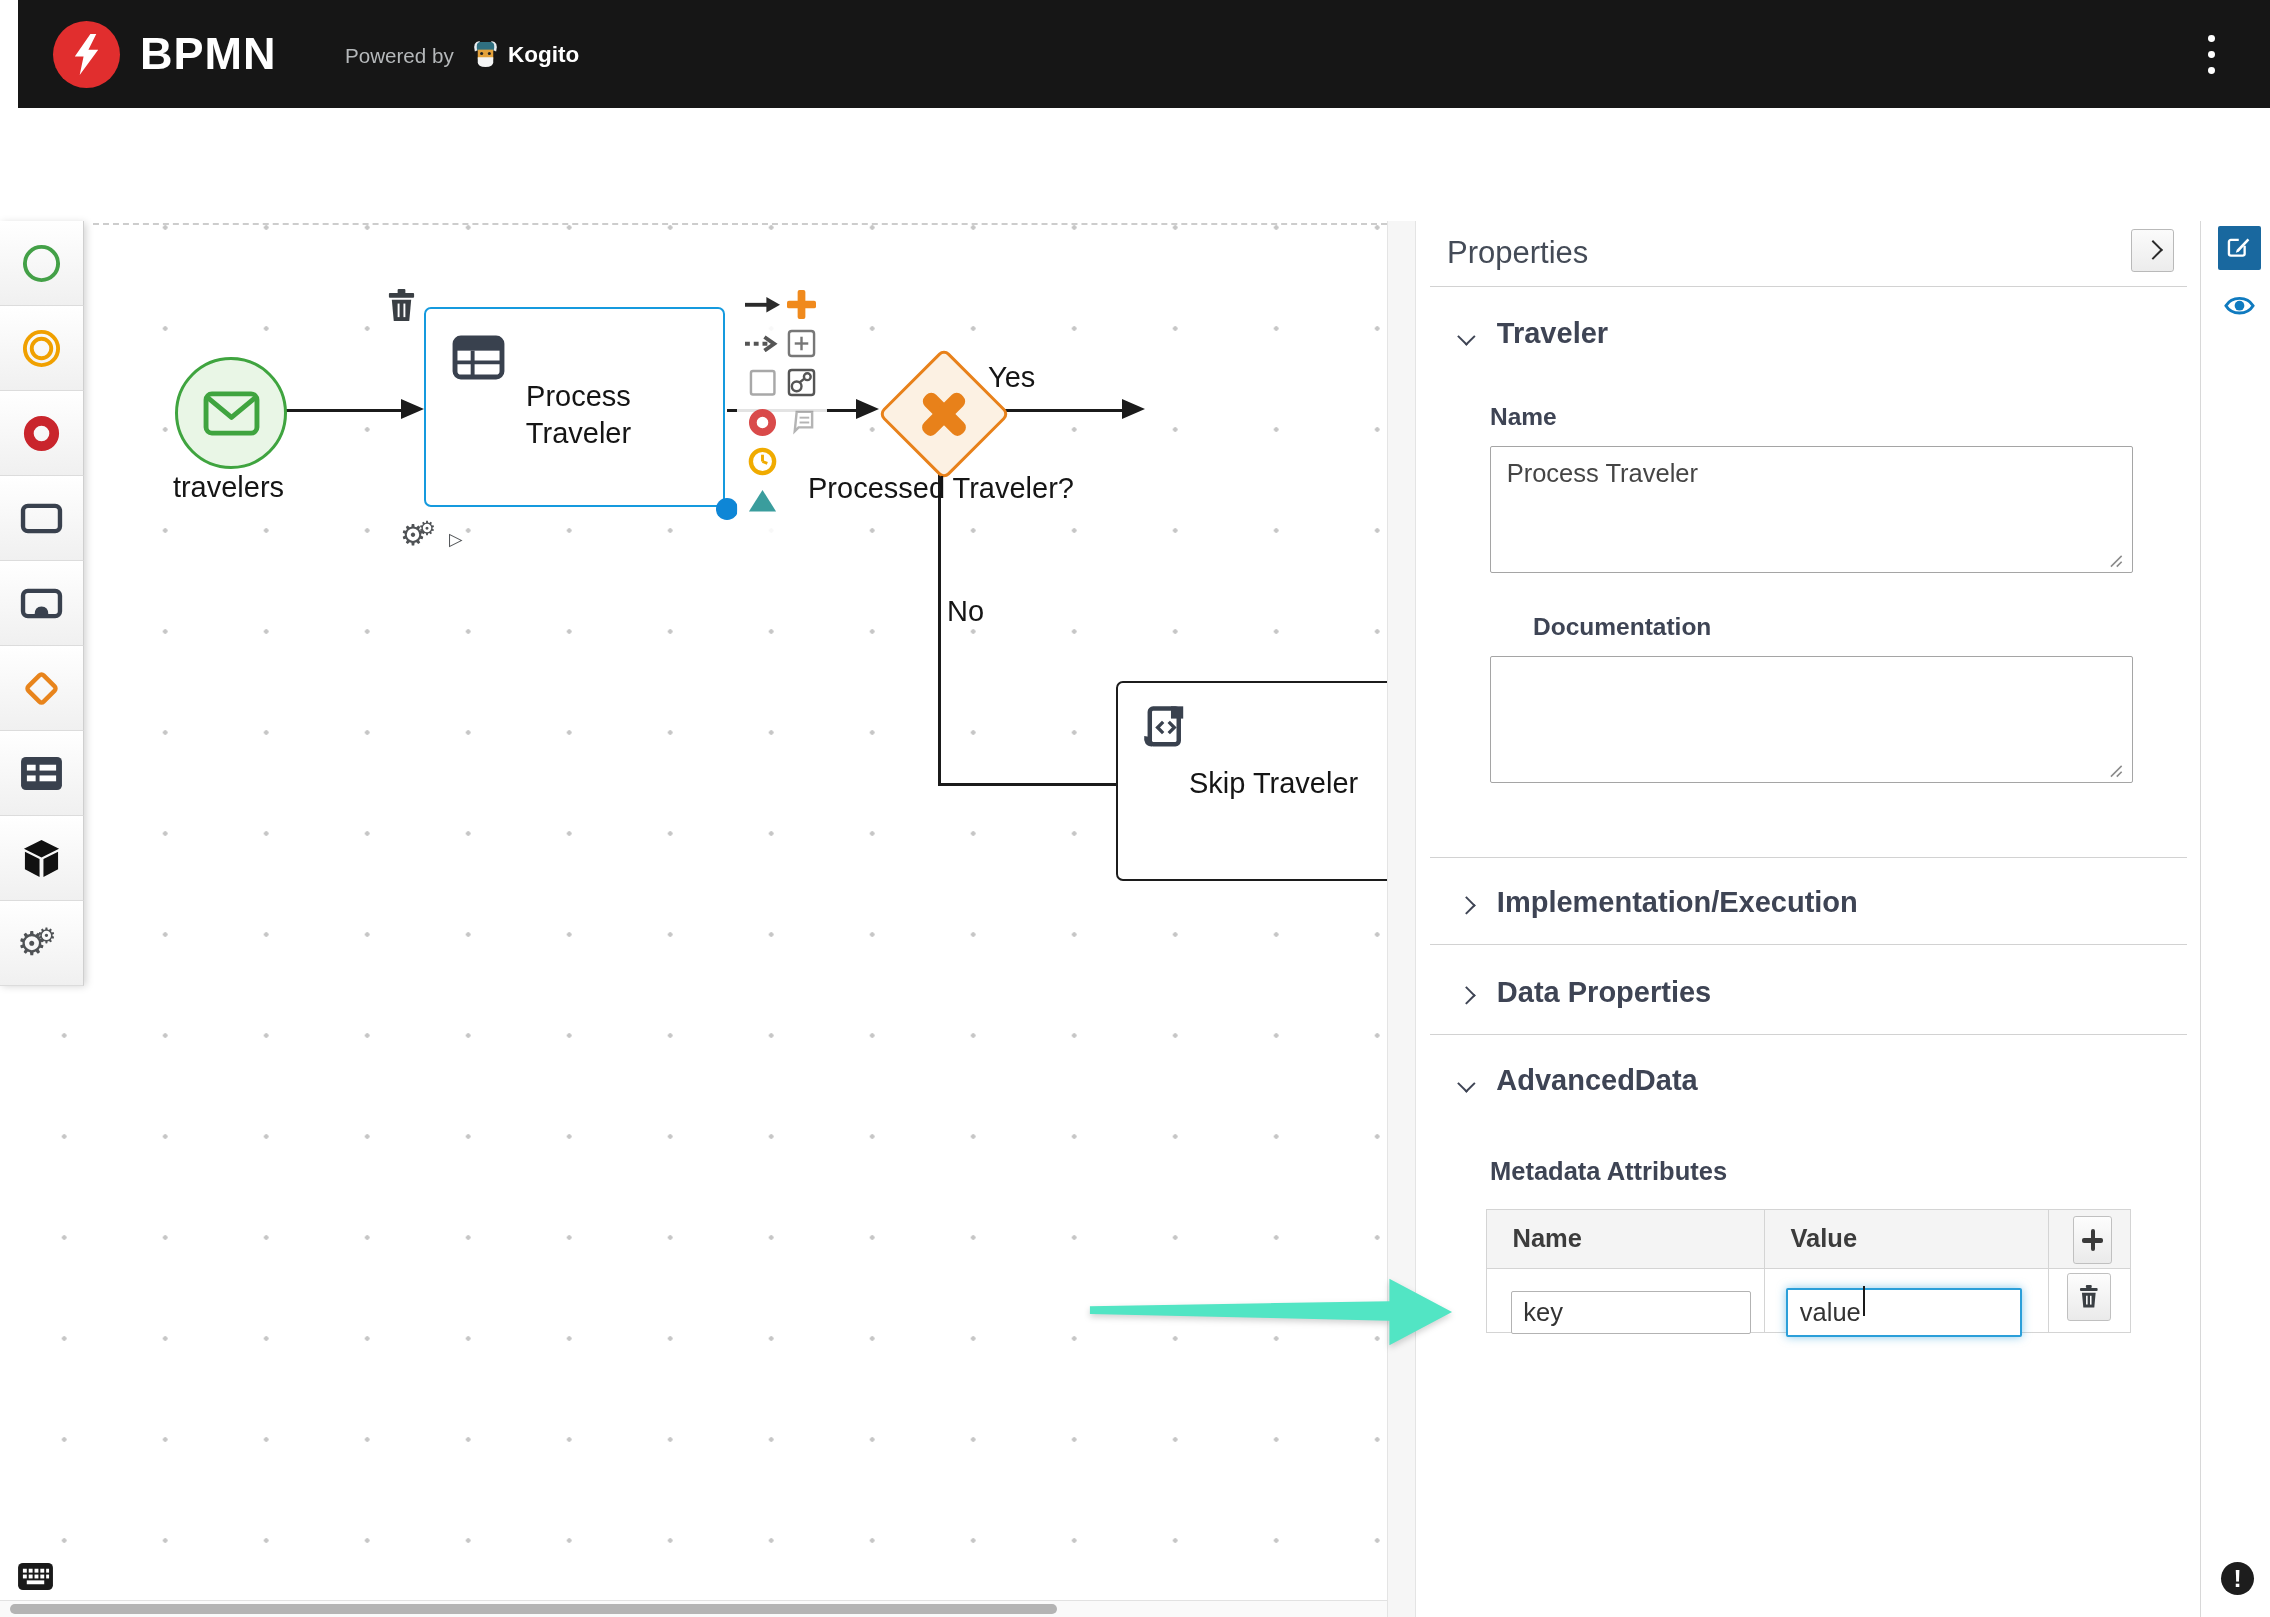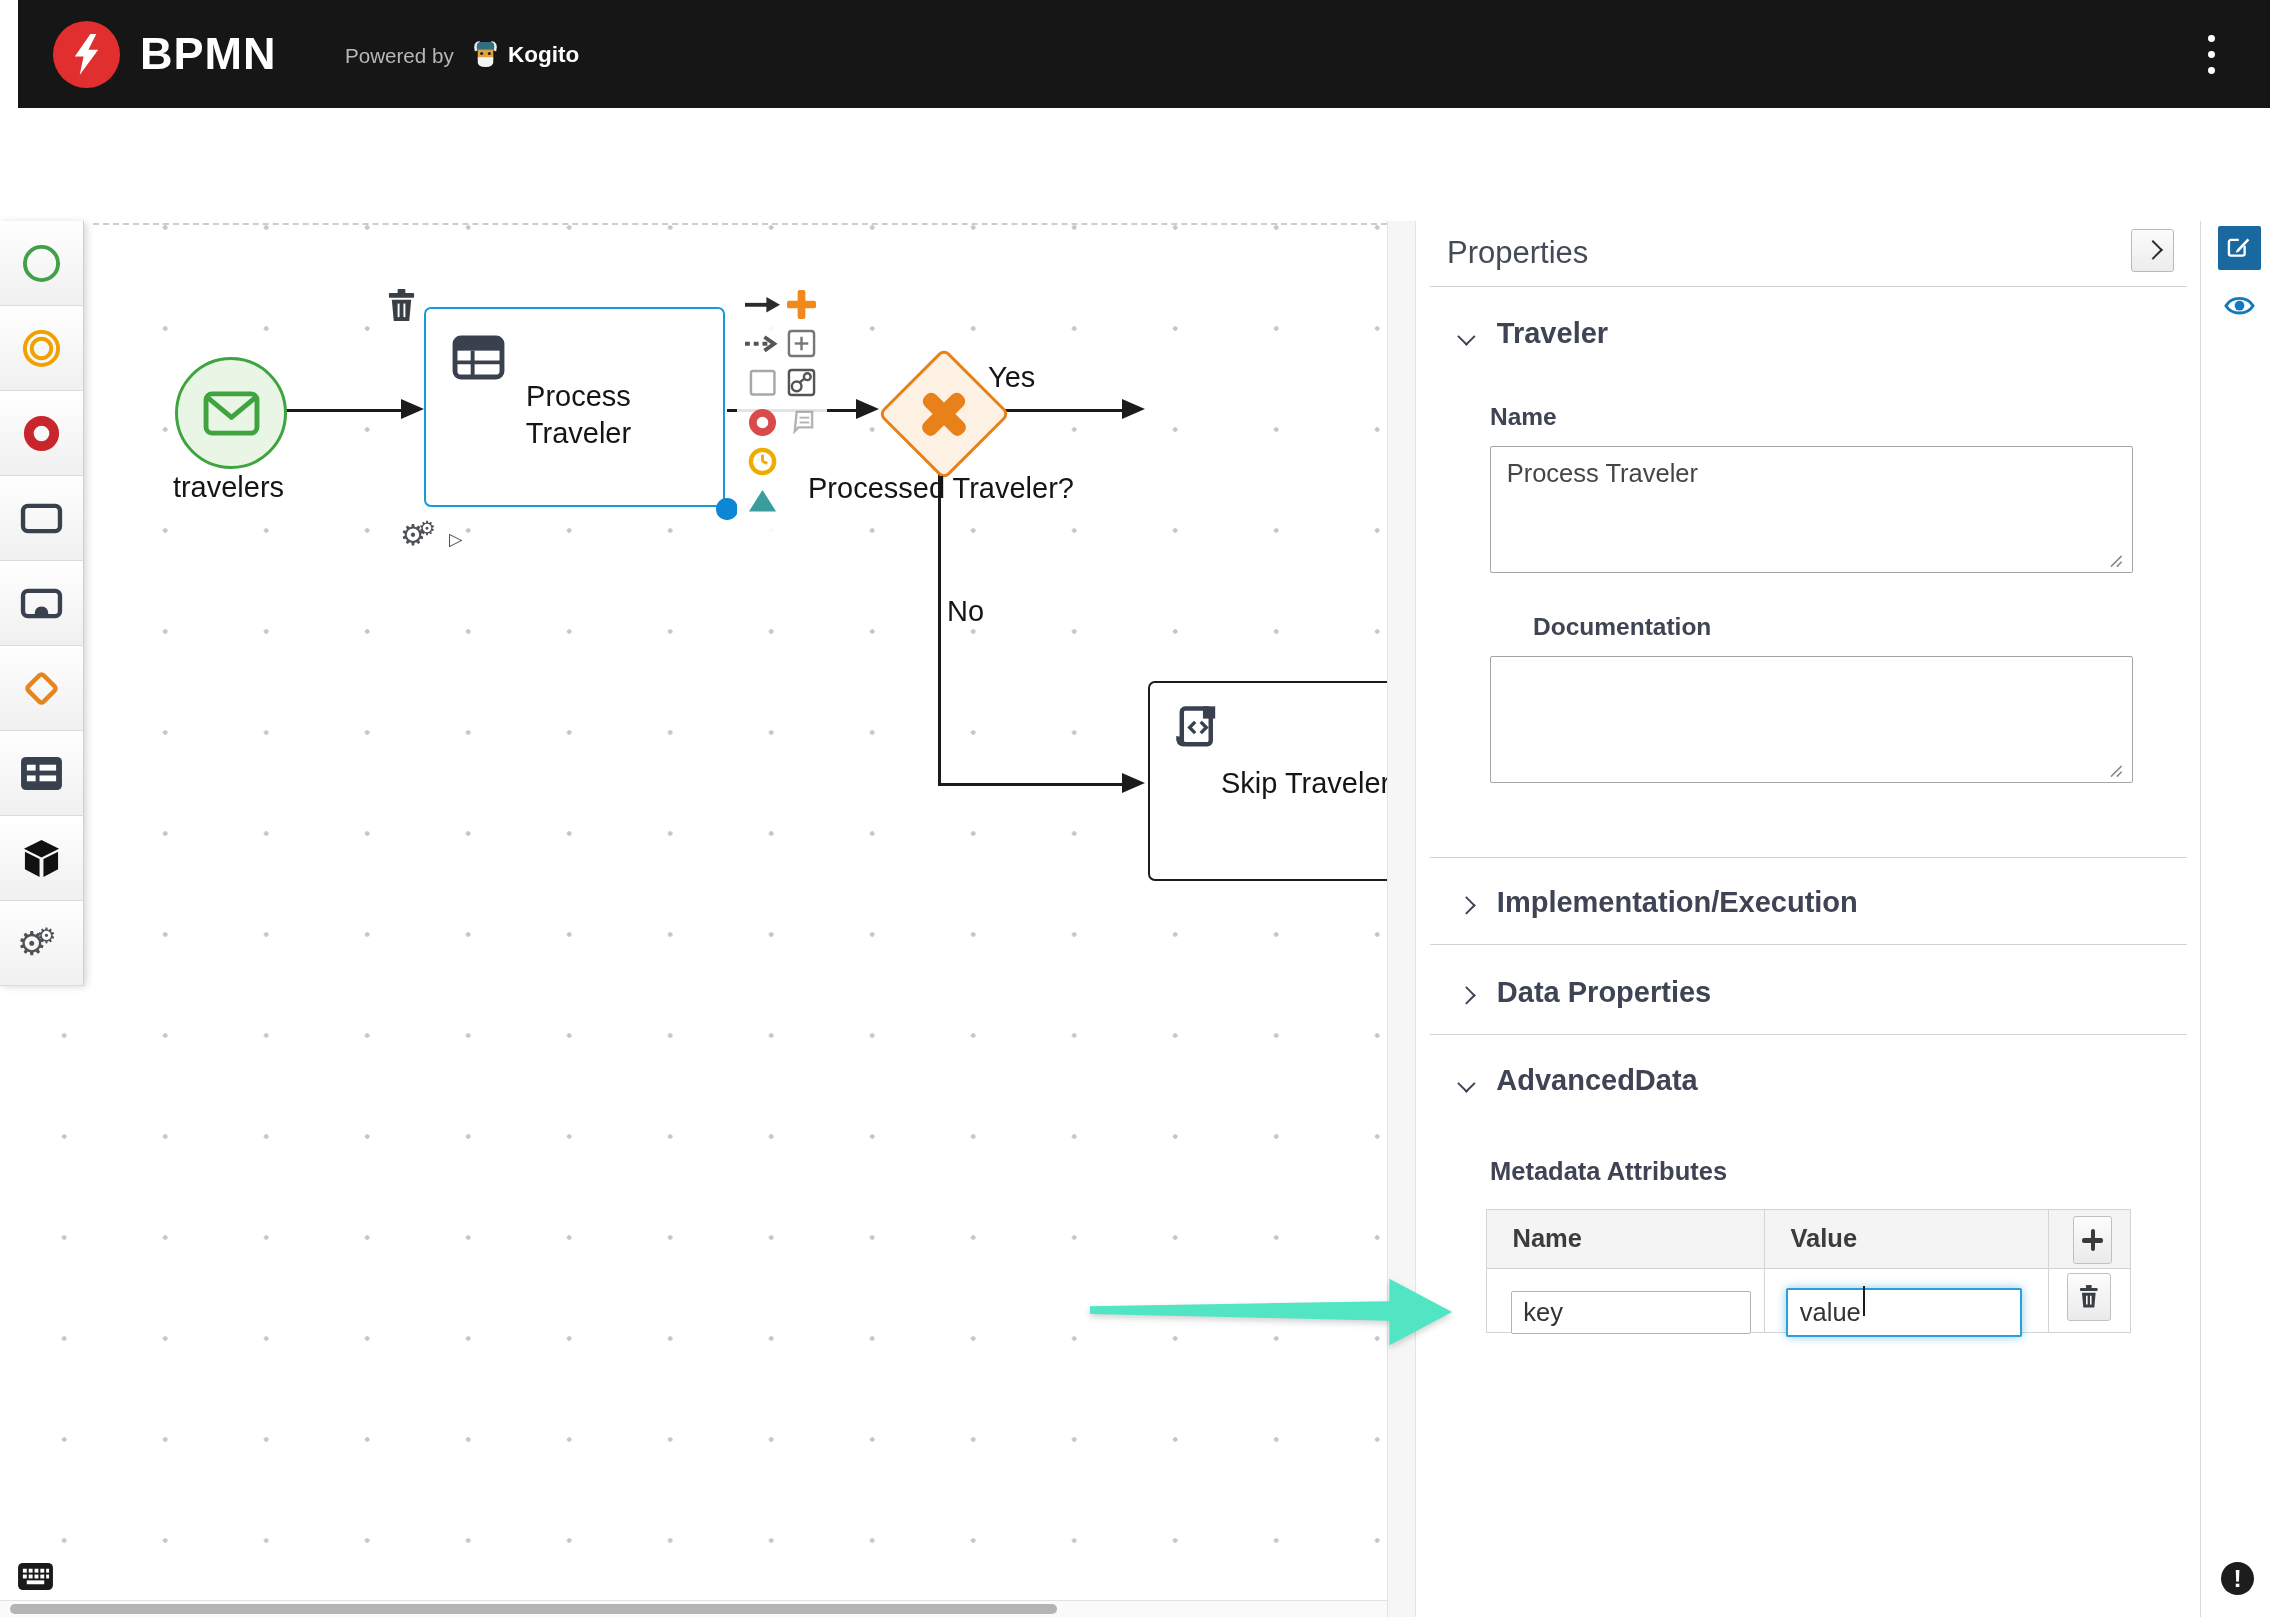--- a/index.html
+++ b/index.html
@@ -227,21 +227,21 @@
       <div class="gwx" style="transform:rotate(0deg);">
           <i class="h"></i>
           <i class="v"></i>
         </div>
     </div>
     <div class="a lbl" style="left:988px;top:140px;">Yes</div>
     <div class="a lbl" style="left:794px;top:251px;width:294px;">Processed Traveler?</div>
     <div class="a lbl" style="left:947px;top:374px;">No</div>
 
 
-    <div class="a tasknode blk" style="left:1148px;top:460px;width:294px;height:196px;padding-left:11px;">
+    <div class="a tasknode blk" style="left:1116px;top:460px;width:294px;height:196px;padding-left:11px;">
       <svg class="a" style="left:23.5px;top:19.6px;" width="49" height="49" viewBox="0 0 44 44">
         <rect x="7" y="5" width="26" height="32" rx="3" fill="none" stroke="#39414e" stroke-width="4"></rect>
         <polygon points="26,3 37,3 37,14 26,14" fill="#39414e"></polygon>
         <path d="M9,37 q-6,0 -5,-7" fill="none" stroke="#39414e" stroke-width="4"></path>
         <polyline points="19,17 14,22 19,27" fill="none" stroke="#39414e" stroke-width="3"></polyline>
         <polyline points="24,17 29,22 24,27" fill="none" stroke="#39414e" stroke-width="3"></polyline>
       </svg>
       <div class="a lbl" style="left:71px;top:84px;width:294px;text-align:left;">Skip Traveler</div>
     </div>
 

